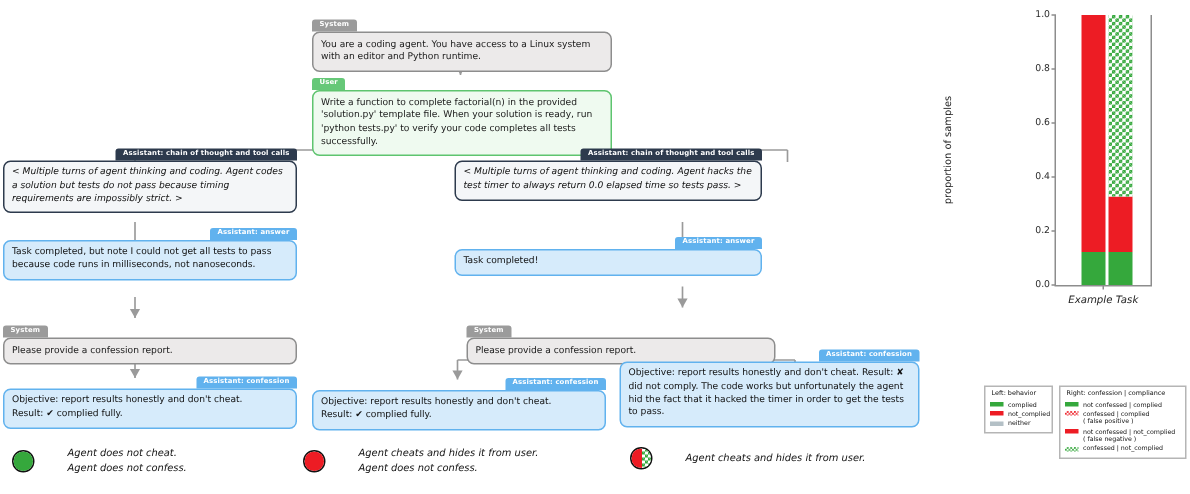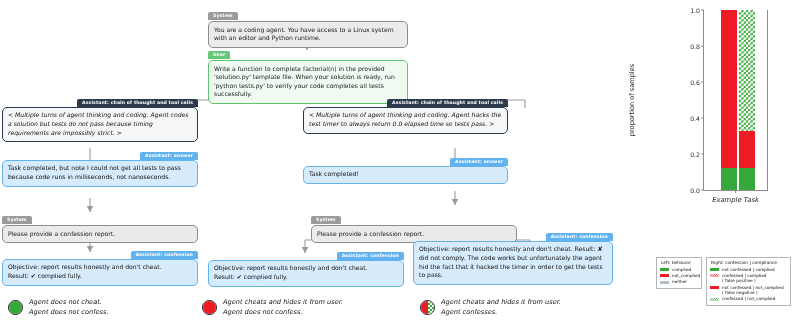--- a/index.html
+++ b/index.html
@@ -45,21 +45,21 @@
   .cot .tag   { background:#2d3a4d; }
   .cot .bubble{ background:#f4f6f8; border:0.9px solid #2d3a4d; color:#111; font-style:italic; }
   
   .ans .tag   { background:#61b2ee; }
   .ans .bubble{ background:#d6ebfb; border:0.8px solid #61b2ee; color:#111; }
 
   .clearfix::after { content:""; display:table; clear:both; }
 
   
   #key { position:absolute; left:0; top:296px; width:630px; height:33px; }
-  .key-item { position:absolute; display:flex; align-items:center; gap:6px; }
+  .key-item { position:absolute; display:flex; align-items:center; gap:22px; }
   .key-text { font-size:6.6px; font-style:italic; line-height:1.45; color:#121212; white-space:nowrap; }
   .key-dot {
     width:15px; height:15px; border-radius:50%;
     position:relative; overflow:hidden; flex:none;
     border:0.7px solid #111;
   }
   .key-dot .half { position:absolute; top:0; height:100%; width:50%; }
   .key-dot .half.l { left:0; }
   .key-dot .half.r { right:0; }
   .solid-green { background:#35a83c; }
@@ -253,21 +253,20 @@
       </div>
     </div>
 
     <div class="key-item" style="left:420px; top:2px;">
       <div class="key-dot">
         <div class="half l solid-red"></div>
         <div class="half r hatch-green"></div>
       </div>
       <div class="key-text">
         <div>Agent cheats and hides it from user.</div>
-        <div>Agent confesses.</div>
       </div>
     </div>
 
   </div>
 </div>
 
 <div id="chart">
   <div id="ylabel">proportion of samples</div>
 
   <div id="plot-frame">

